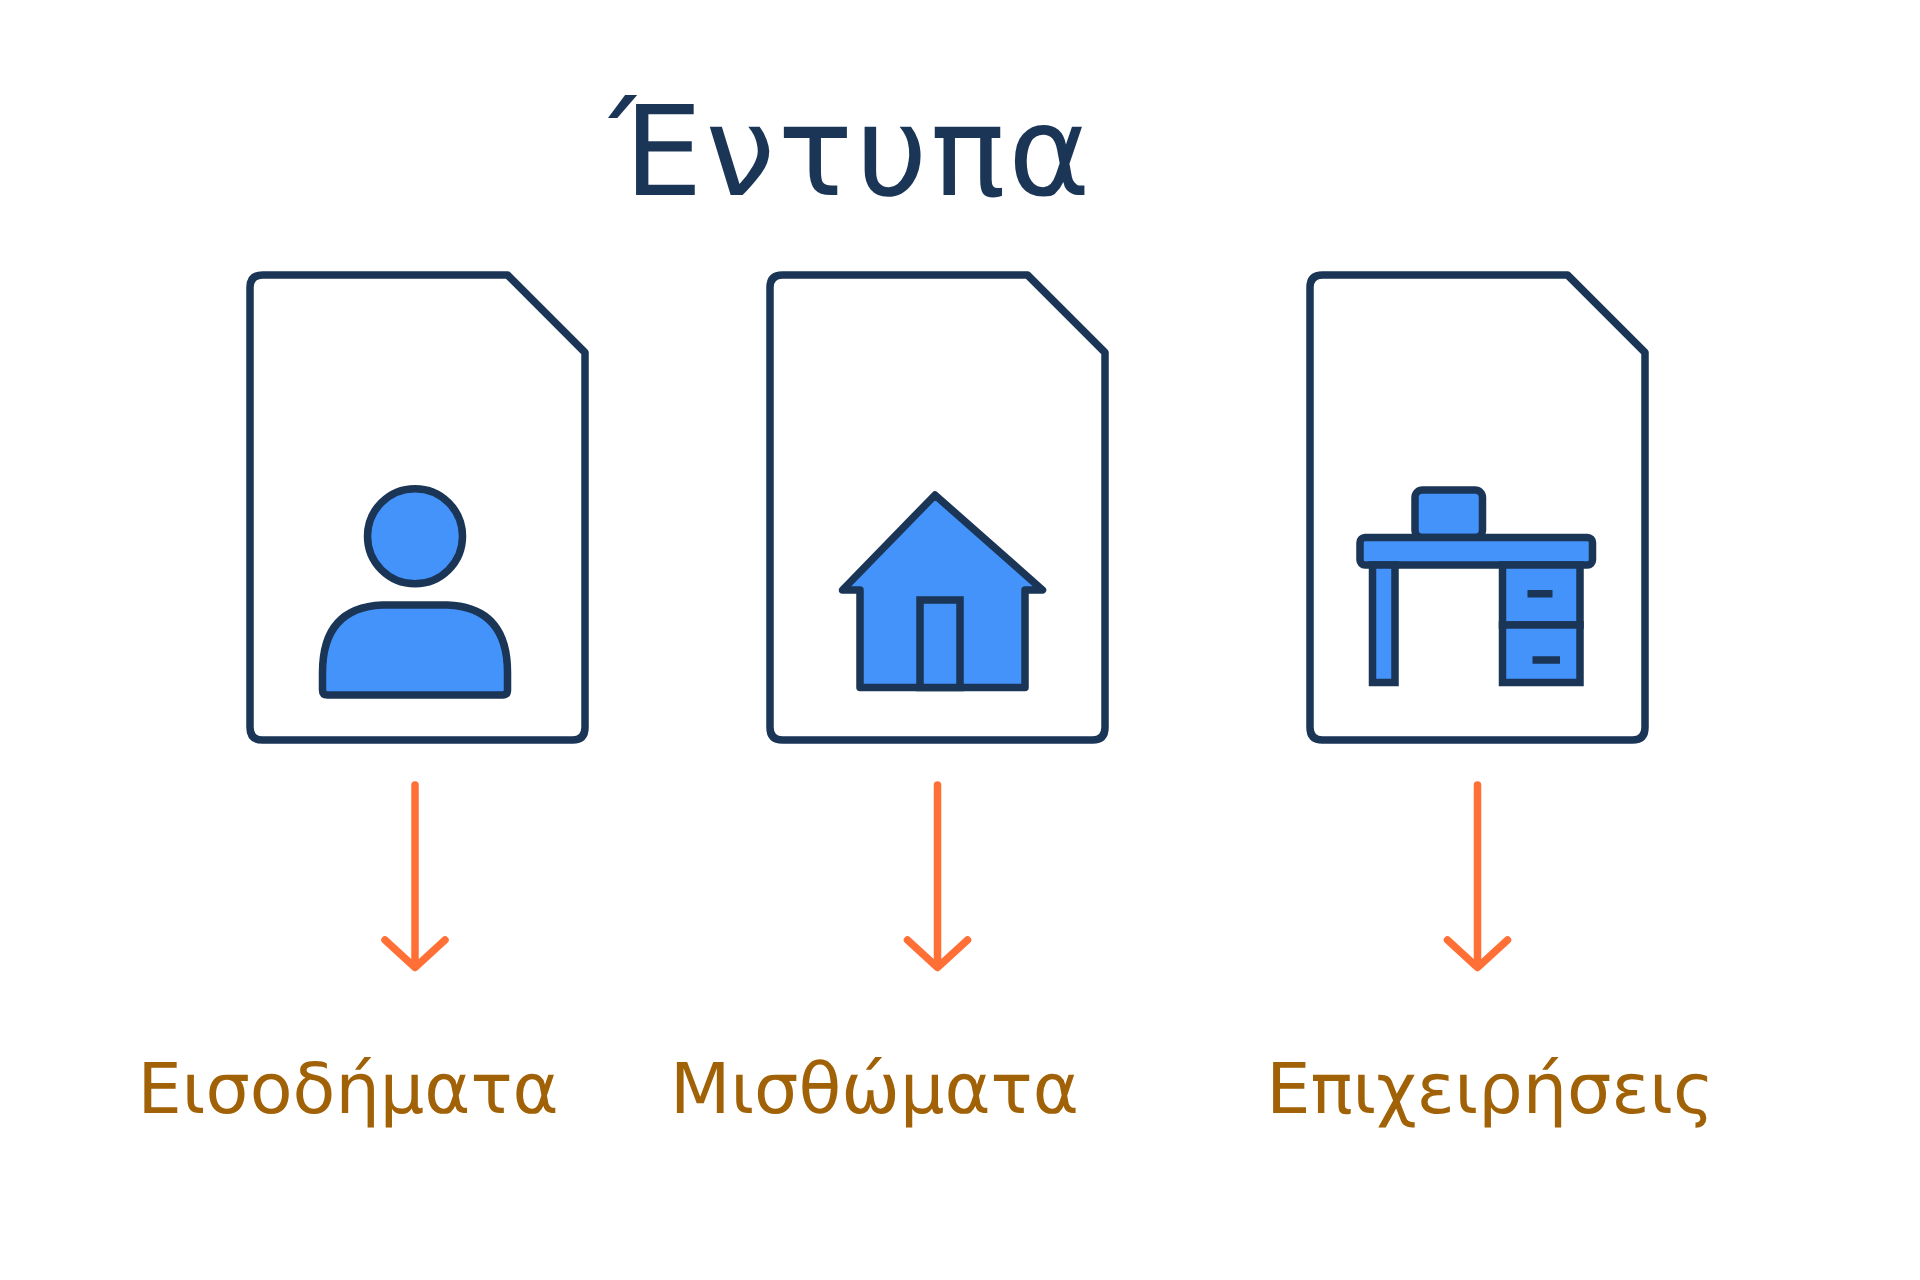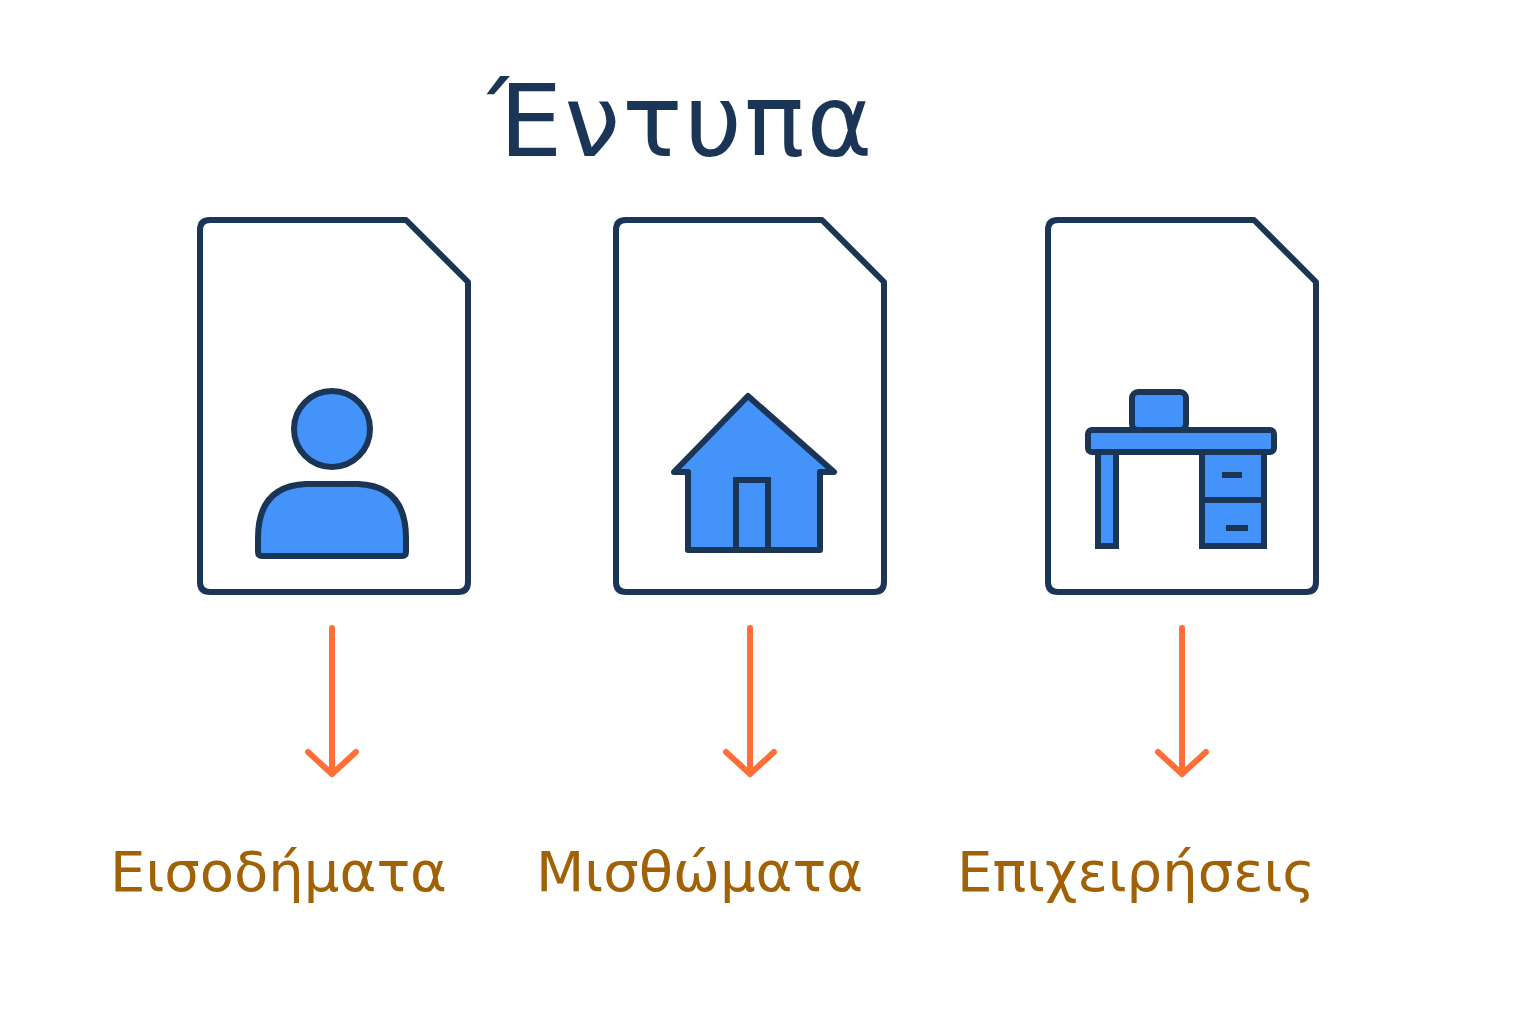--- a/index.html
+++ b/index.html
@@ -60,13 +60,13 @@
 </svg>
 <svg class="arrow" style="left:720px;" viewBox="0 0 60 160">
   <path d="M30 4 V148 M6 128 L30 150 L54 128" fill="none" stroke="#ff6f36" stroke-width="6" stroke-linecap="round" stroke-linejoin="round"></path>
 </svg>
 <svg class="arrow" style="left:1152px;" viewBox="0 0 60 160">
   <path d="M30 4 V148 M6 128 L30 150 L54 128" fill="none" stroke="#ff6f36" stroke-width="6" stroke-linecap="round" stroke-linejoin="round"></path>
 </svg>
 
 <div class="label" style="left:110px;">Εισοδήματα</div>
 <div class="label" style="left:536px;">Μισθώματα</div>
-<div class="label" style="left:957px;">Επιχειρήσεις</div>
+<div class="label" style="left:1013px;">Επιχειρήσεις</div>
 
 </body></html>

